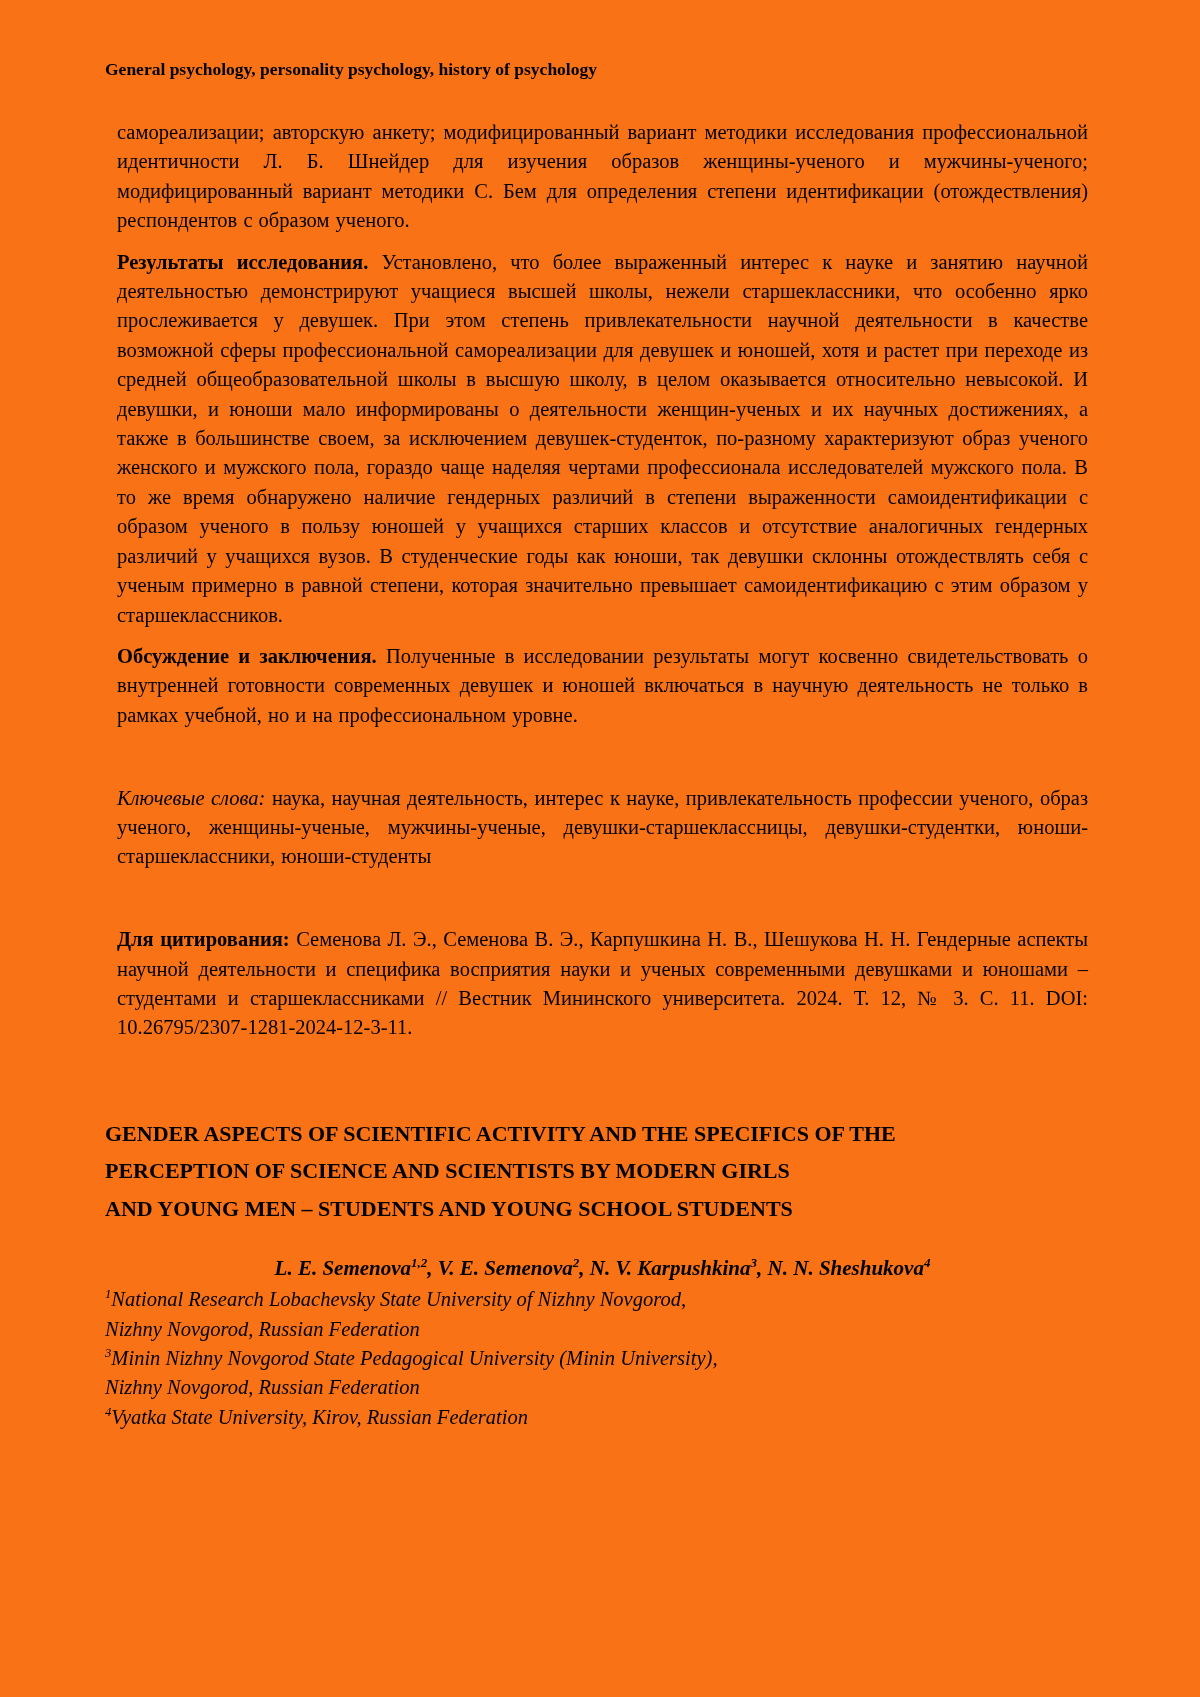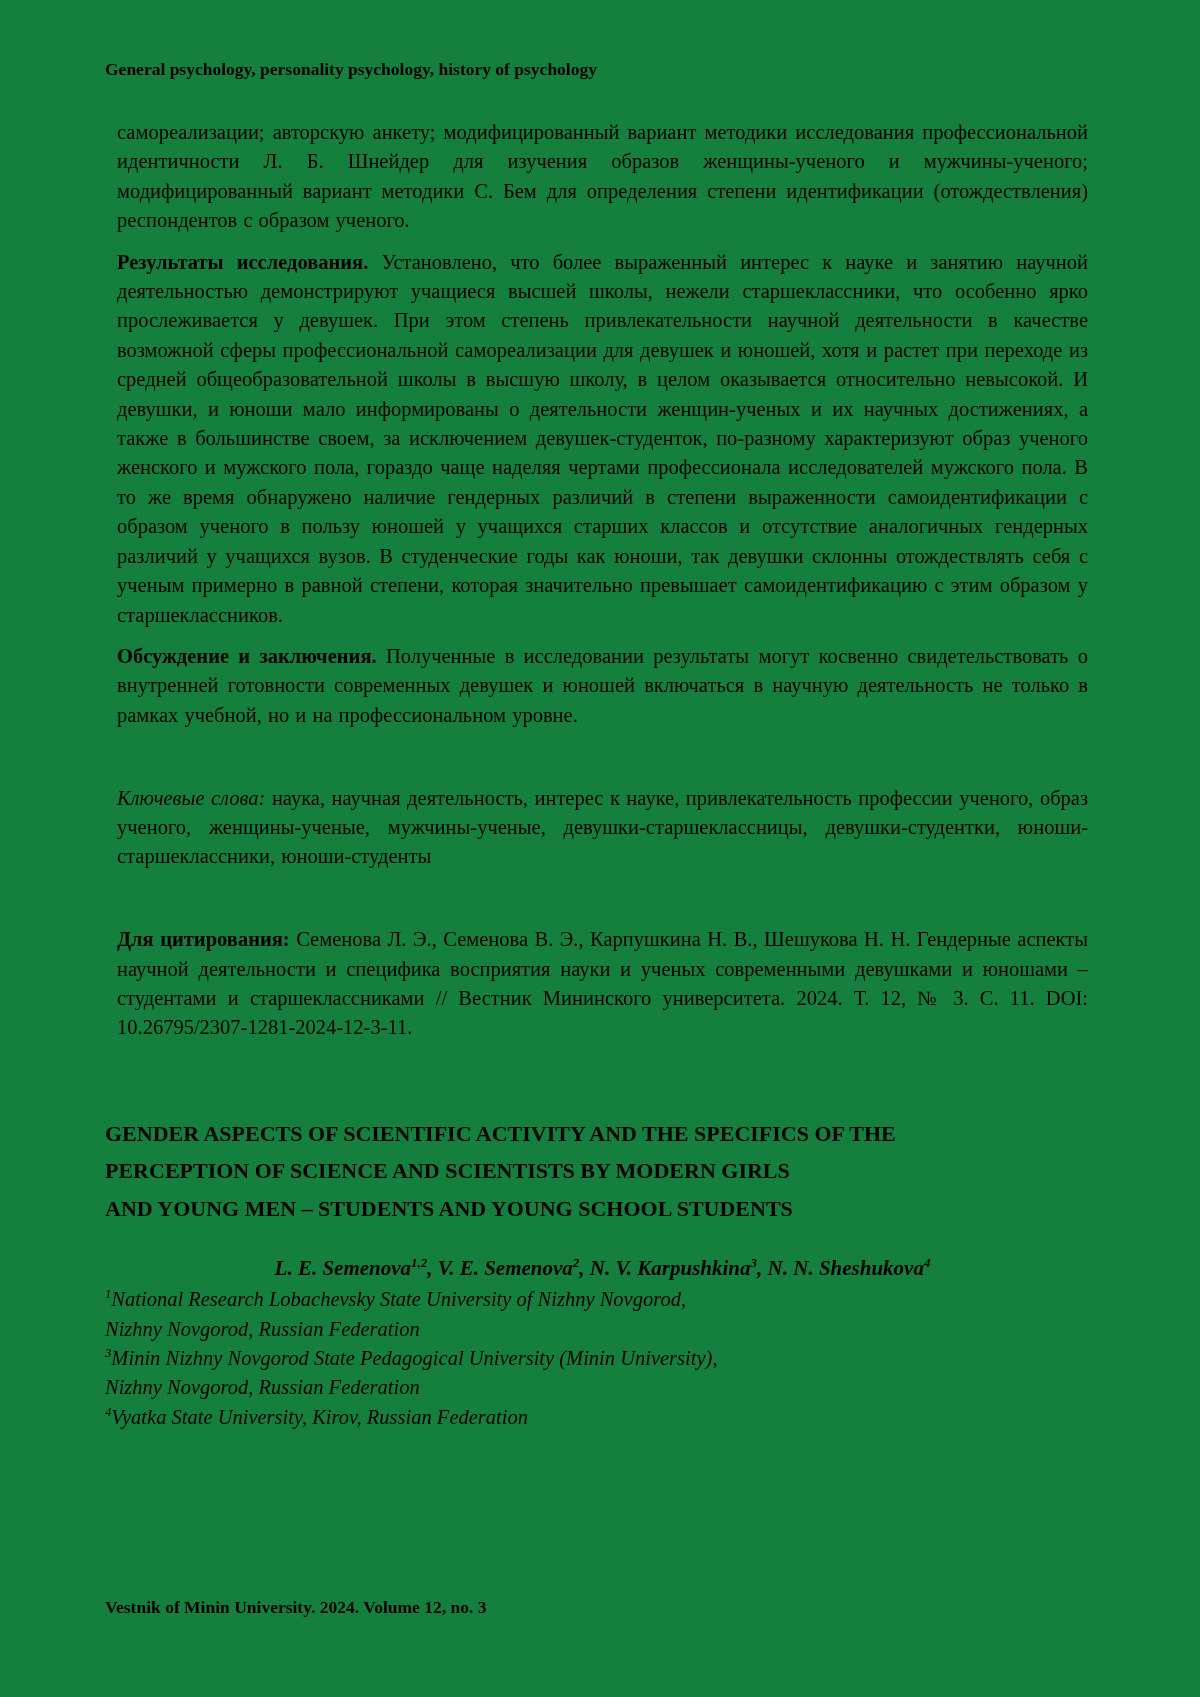--- a/index.html
+++ b/index.html
@@ -4,21 +4,21 @@
 <style>
   html, body {
     margin: 0;
     padding: 0;
     background: #ffffff;
   }
   .page {
     position: relative;
     width: 1200px;
     height: 1697px;
-    background: #15803d;
+    background: #f97316;
     color: #000000;
     font-family: "Liberation Serif", "DejaVu Serif", serif;
     overflow: hidden;
   }
   .running-head {
     position: absolute;
     top: 58px;
     left: 105px;
     width: 995px;
     font-size: 17.5px;
@@ -117,15 +117,14 @@
     <div class="affil-block">
         <div class="affil-line"><sup>1</sup>National Research Lobachevsky State University of Nizhny Novgorod,</div>
         <div class="affil-line">Nizhny Novgorod, Russian Federation</div>
         <div class="affil-line"><sup>3</sup>Minin Nizhny Novgorod State Pedagogical University (Minin University),</div>
         <div class="affil-line">Nizhny Novgorod, Russian Federation</div>
         <div class="affil-line"><sup>4</sup>Vyatka State University, Kirov, Russian Federation</div>
       </div>
 
   </div>
 
-  <div class="footer">Vestnik of Minin University. 2024. Volume 12, no. 3</div>
 
 </div>
 
 </body></html>

